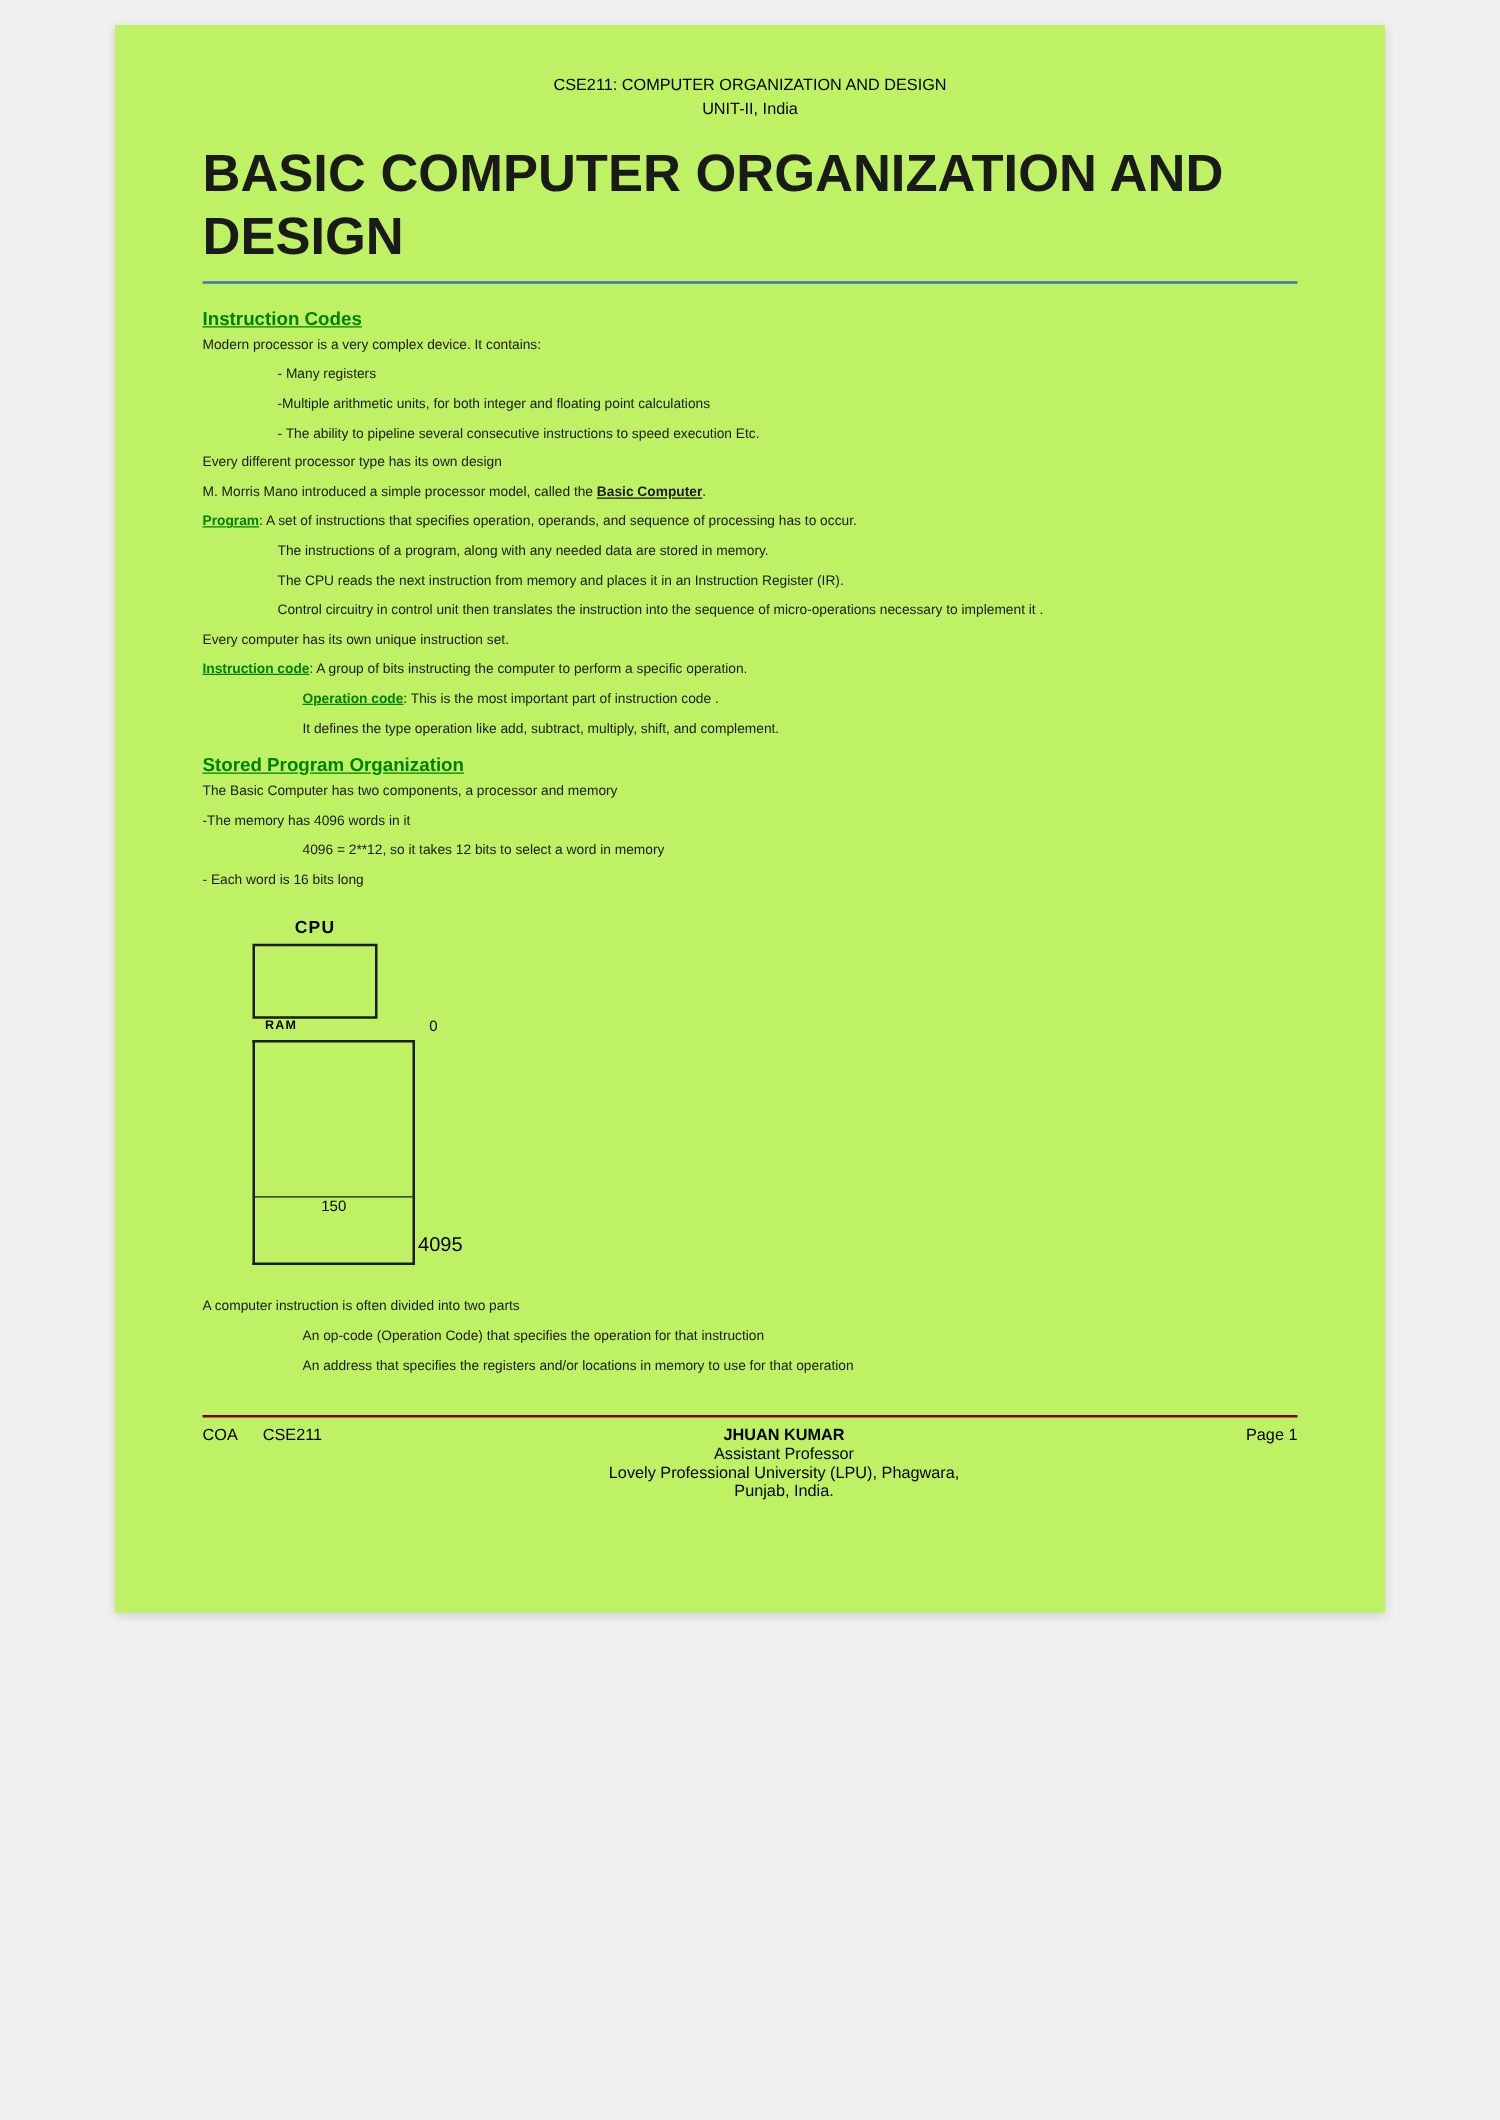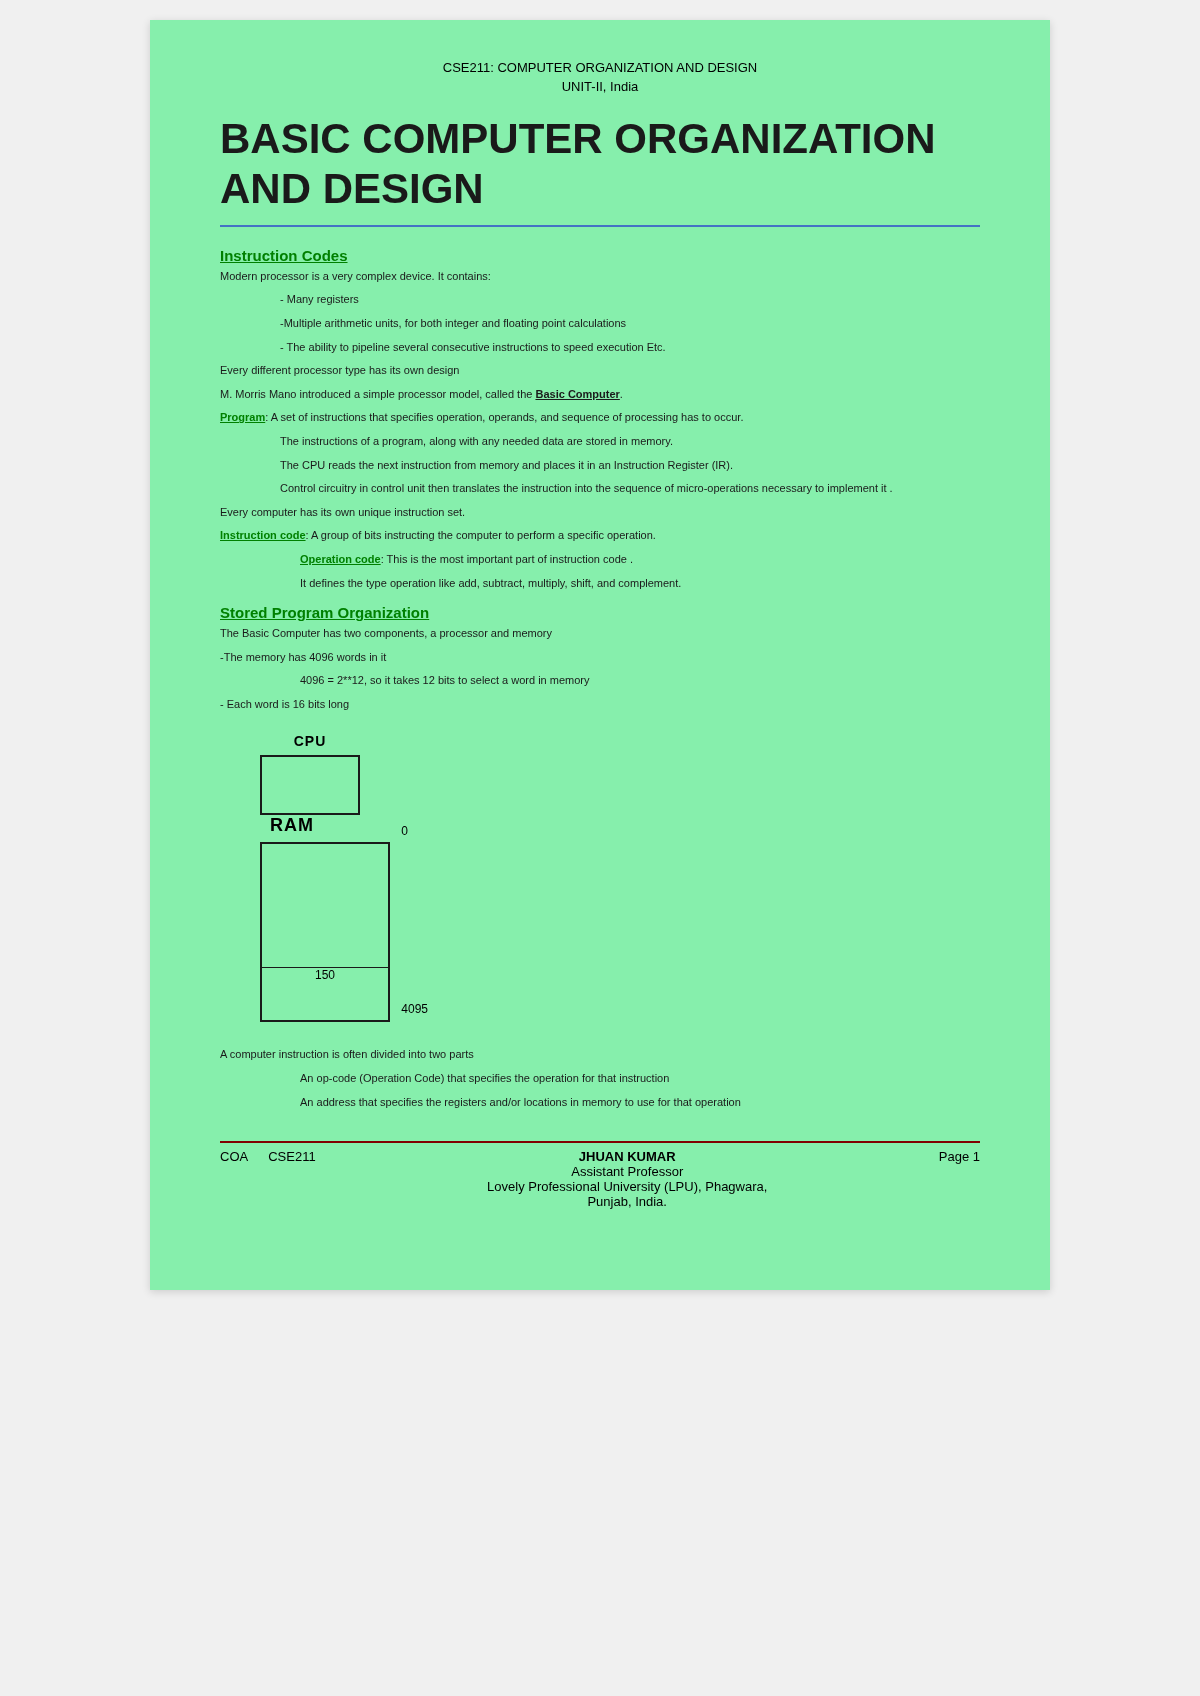--- a/index.html
+++ b/index.html
@@ -4,22 +4,22 @@
   <style>
     * { margin: 0; padding: 0; box-sizing: border-box; }
     body {
       background: #f0f0f0;
       font-family: 'Times New Roman', Times, serif;
       display: flex;
       justify-content: center;
       padding: 20px 0;
     }
     .page {
-      background: #86efac;
-      width: 900px;
+      background: #bef264;
+      width: 1016px;
       min-height: 1270px;
       padding: 40px 70px 30px 70px;
       position: relative;
       box-shadow: 0 2px 8px rgba(0,0,0,0.15);
     }
     .header {
       text-align: center;
       font-size: 13px;
       font-weight: normal;
       margin-bottom: 4px;
@@ -101,21 +101,21 @@
       border: 2px solid #1a1a1a;
     }
     .ram-box-container {
       display: flex;
       flex-direction: column;
       align-items: flex-start;
     }
     .ram-label {
       font-weight: bold;
       font-family: Arial, sans-serif;
-      font-size: 18px;
+      font-size: 10px;
       margin-bottom: 6px;
       margin-left: 10px;
       letter-spacing: 1px;
     }
     .ram-outer {
       position: relative;
       width: 130px;
     }
     .ram-box {
       width: 130px;
@@ -136,21 +136,21 @@
       border-top: 1px solid #1a1a1a;
     }
     .ram-bottom-section {
       width: 130px;
       border: 2px solid #1a1a1a;
       border-top: none;
       height: 40px;
       position: relative;
     }
     .ram-bottom-label {
-      font-size: 12px;
+      font-size: 16px;
       font-family: Arial, sans-serif;
       position: absolute;
       right: -40px;
       bottom: 4px;
       text-align: center;
     }
     .footer-divider {
       border: none;
       border-top: 2px solid #800000;
       margin-top: 30px;

